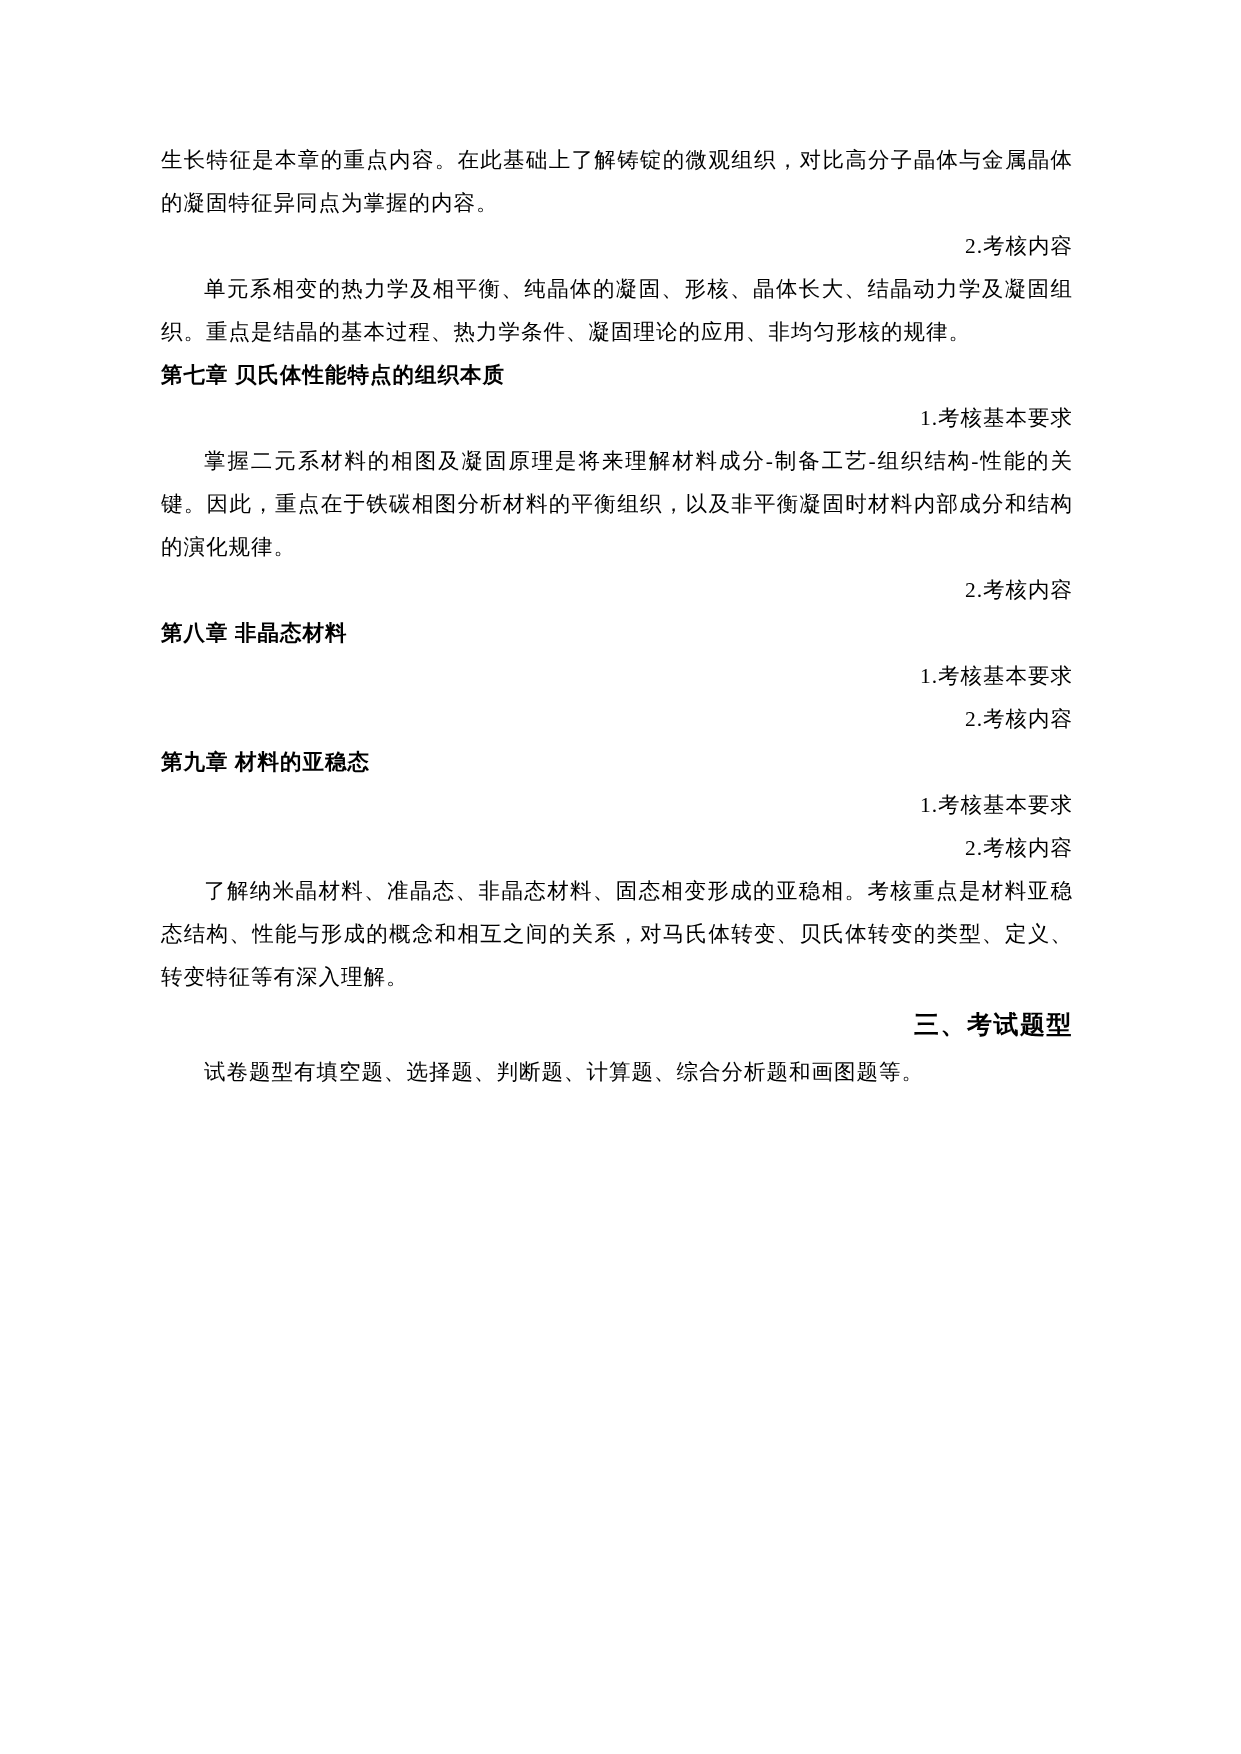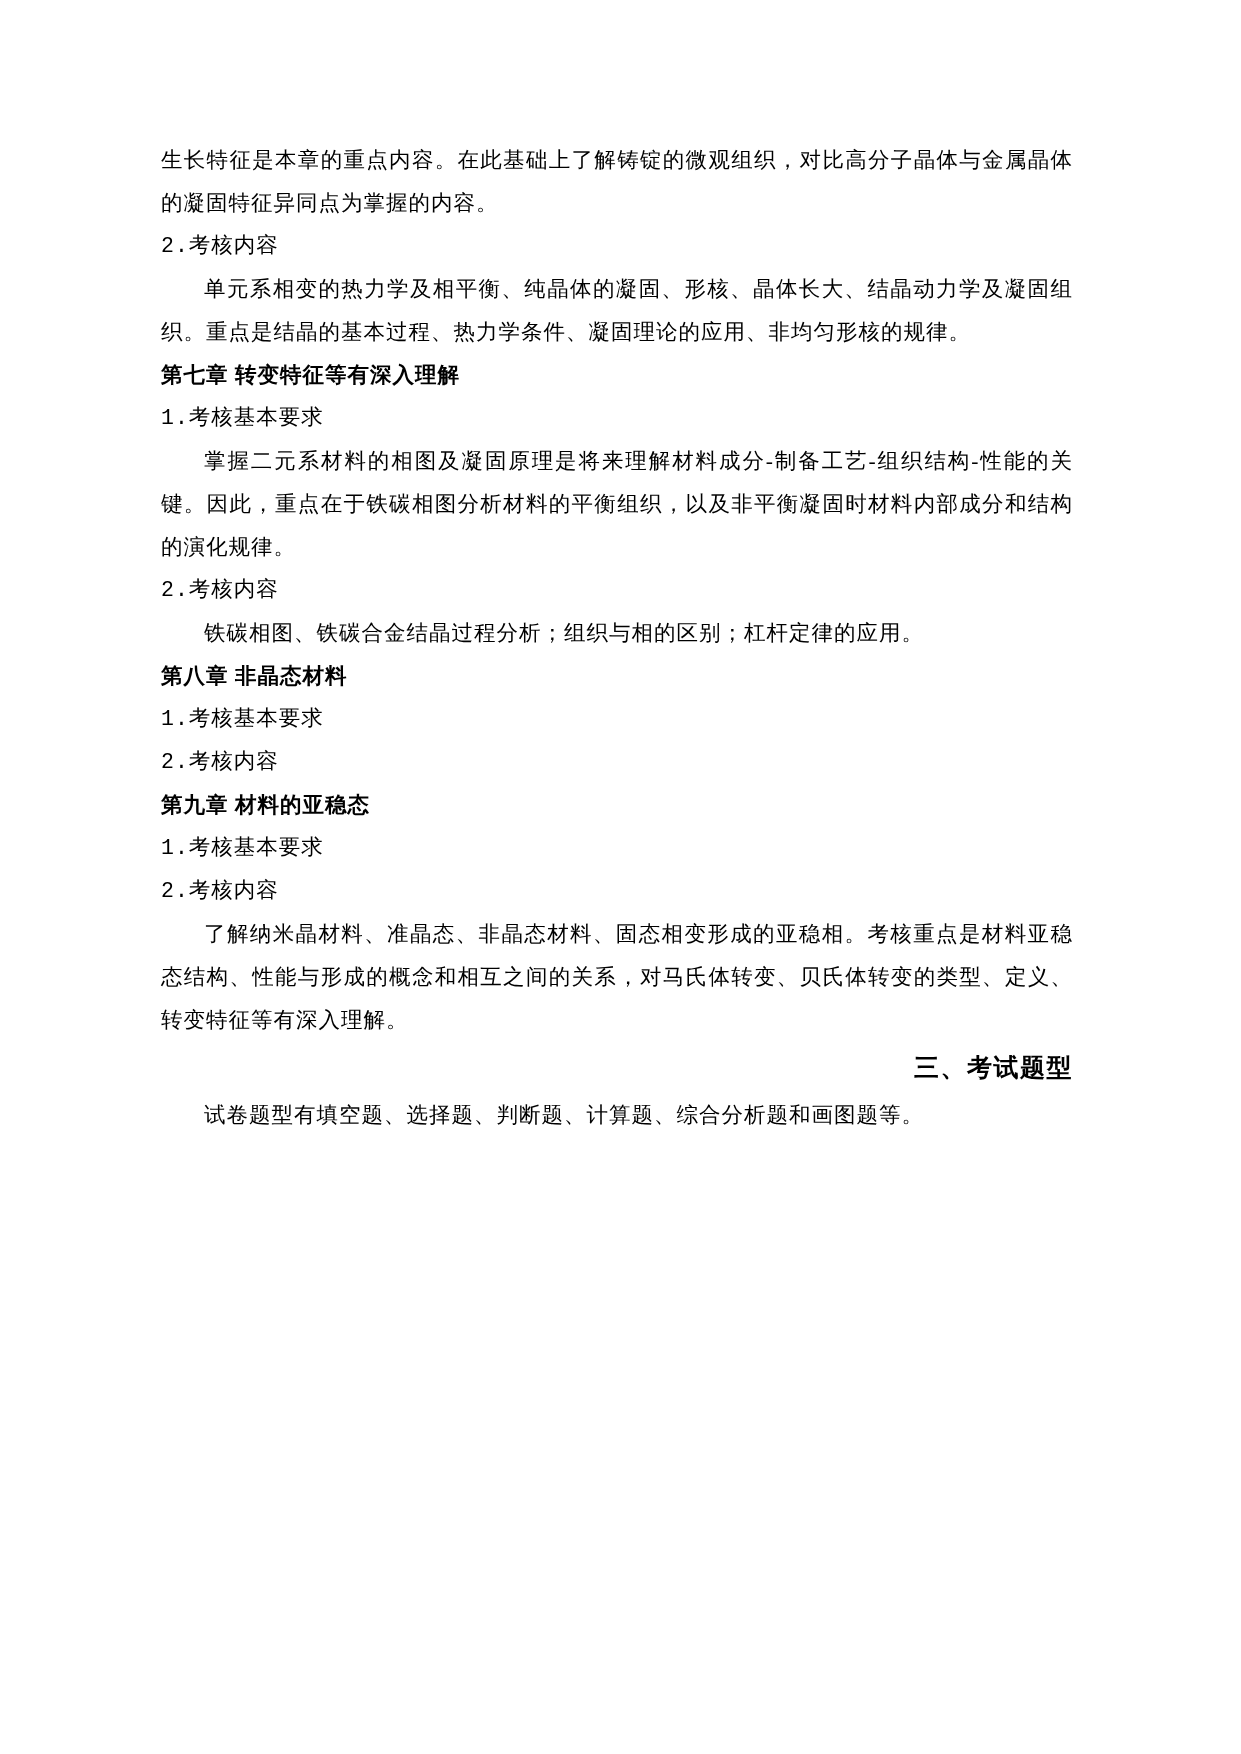--- a/index.html
+++ b/index.html
@@ -28,22 +28,21 @@
     text-align: justify;
   }
   .para {
     margin: 0;
   }
   .para.indent {
     text-indent: 2em;
   }
   .label {
     margin: 0;
-    text-align: left;
-    font-family: Liberation Mono, monospace;
+    text-align: right;
   }
   .chapter-heading {
     margin: 0;
     font-weight: bold;
     text-align: left;
   }
   .section-heading {
     margin: 0;
     font-weight: bold;
     font-size: 25px;
@@ -53,25 +52,24 @@
   }
 </style>
 </head>
 <body>
 
 <div class="page">
   <div class="content" id="content">
       <div class="para">生长特征是本章的重点内容。在此基础上了解铸锭的微观组织，对比高分子晶体与金属晶体的凝固特征异同点为掌握的内容。</div>
       <div class="label">2.考核内容</div>
       <div class="para indent">单元系相变的热力学及相平衡、纯晶体的凝固、形核、晶体长大、结晶动力学及凝固组织。重点是结晶的基本过程、热力学条件、凝固理论的应用、非均匀形核的规律。</div>
-      <div class="chapter-heading">第七章 转变特征等有深入理解</div>
+      <div class="chapter-heading">第七章 贝氏体性能特点的组织本质</div>
       <div class="label">1.考核基本要求</div>
       <div class="para indent">掌握二元系材料的相图及凝固原理是将来理解材料成分-制备工艺-组织结构-性能的关键。因此，重点在于铁碳相图分析材料的平衡组织，以及非平衡凝固时材料内部成分和结构的演化规律。</div>
       <div class="label">2.考核内容</div>
-      <div class="para indent">铁碳相图、铁碳合金结晶过程分析；组织与相的区别；杠杆定律的应用。</div>
       <div class="chapter-heading">第八章 非晶态材料</div>
       <div class="label">1.考核基本要求</div>
       <div class="label">2.考核内容</div>
       <div class="chapter-heading">第九章 材料的亚稳态</div>
       <div class="label">1.考核基本要求</div>
       <div class="label">2.考核内容</div>
       <div class="para indent">了解纳米晶材料、准晶态、非晶态材料、固态相变形成的亚稳相。考核重点是材料亚稳态结构、性能与形成的概念和相互之间的关系，对马氏体转变、贝氏体转变的类型、定义、转变特征等有深入理解。</div>
       <div class="section-heading">三、考试题型</div>
       <div class="para indent">试卷题型有填空题、选择题、判断题、计算题、综合分析题和画图题等。</div>
     </div>

